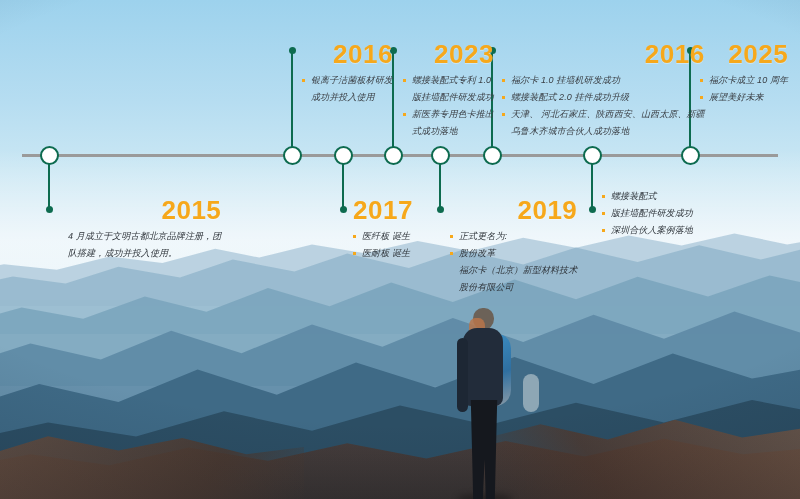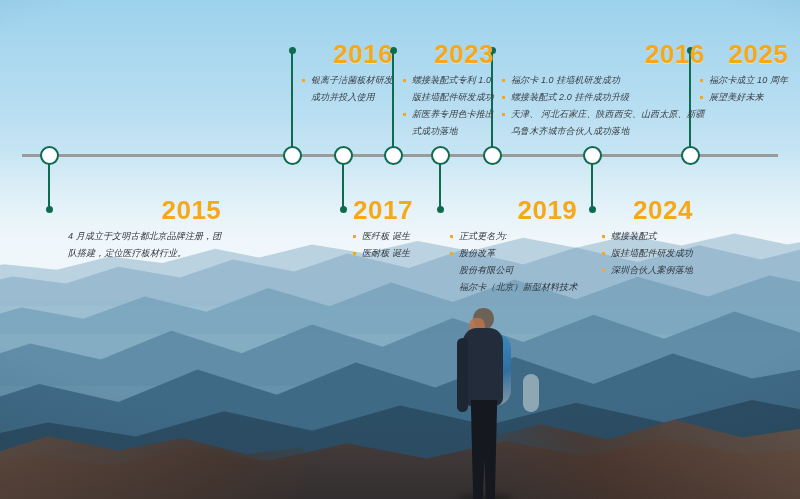--- a/index.html
+++ b/index.html
@@ -130,21 +130,21 @@
 
   <div id="timeline-layer">
       <div class="node" style="left: 49px;"></div>
       <div class="stem down" style="left: 49px; height: 55px; top: 155px;">
         <div class="cap"></div>
       </div>
       <div class="ev below" style="left: 59px; top: 190px;">
         <div class="year">2015</div>
         <ul class="blist">
           <li class="cont">4 月成立于文明古都北京品牌注册，团</li>
-          <li class="cont">队搭建，定位医疗板材行业。</li>
+          <li class="cont">队搭建，成功并投入使用。</li>
         </ul>
       </div>
       <div class="node" style="left: 292px;"></div>
       <div class="stem up" style="left: 292px; height: 105px; top: 50px;">
         <div class="cap"></div>
       </div>
       <div class="ev above" style="left: 302px; top: 34px;">
         <div class="year">2016</div>
         <ul class="blist">
           <li>银离子洁菌板材研发</li>
@@ -177,43 +177,42 @@
       </div>
       <div class="node" style="left: 440px;"></div>
       <div class="stem down" style="left: 440px; height: 55px; top: 155px;">
         <div class="cap"></div>
       </div>
       <div class="ev below" style="left: 450px; top: 190px;">
         <div class="year">2019</div>
         <ul class="blist">
           <li>正式更名为:</li>
           <li>股份改革</li>
+          <li class="cont">福尔卡（北京）新型材料技术</li>
           <li class="cont">股份有限公司</li>
-          <li class="cont">福尔卡（北京）新型材料技术</li>
         </ul>
       </div>
       <div class="node" style="left: 492px;"></div>
       <div class="stem up" style="left: 492px; height: 105px; top: 50px;">
         <div class="cap"></div>
       </div>
       <div class="ev above" style="left: 502px; top: 34px;">
         <div class="year">2016</div>
         <ul class="blist">
           <li>福尔卡 1.0 挂墙机研发成功</li>
           <li>螺接装配式 2.0 挂件成功升级</li>
           <li>天津、 河北石家庄、陕西西安、山西太原、新疆</li>
           <li class="cont">乌鲁木齐城市合伙人成功落地</li>
         </ul>
       </div>
       <div class="node" style="left: 592px;"></div>
       <div class="stem down" style="left: 592px; height: 55px; top: 155px;">
         <div class="cap"></div>
       </div>
       <div class="ev below" style="left: 602px; top: 190px;">
-        <div class="year">2024</div>
         <ul class="blist">
           <li>螺接装配式</li>
           <li>版挂墙配件研发成功</li>
           <li>深圳合伙人案例落地</li>
         </ul>
       </div>
       <div class="node" style="left: 690px;"></div>
       <div class="stem up" style="left: 690px; height: 105px; top: 50px;">
         <div class="cap"></div>
       </div>

